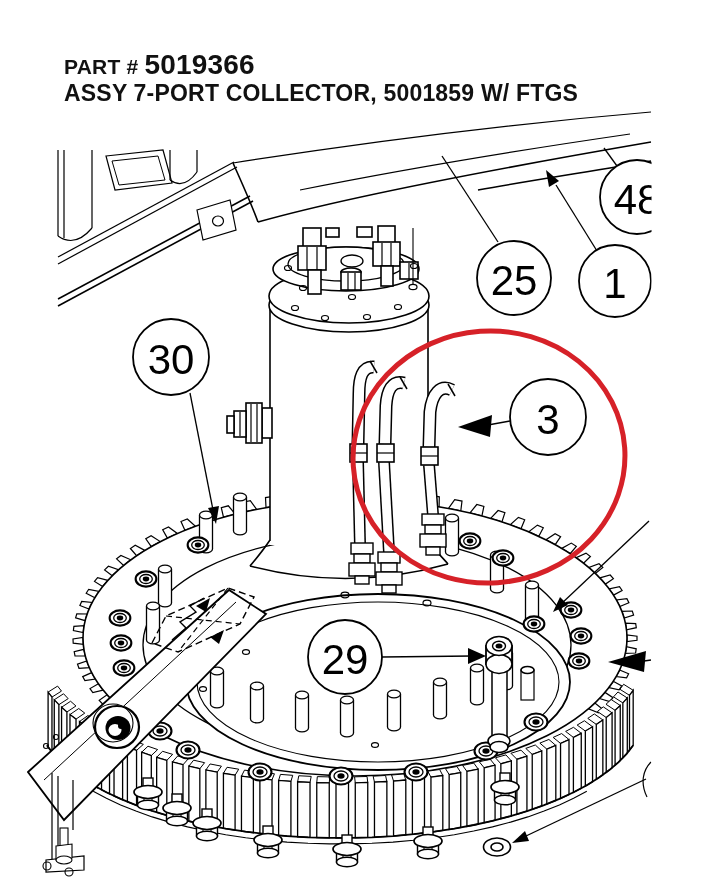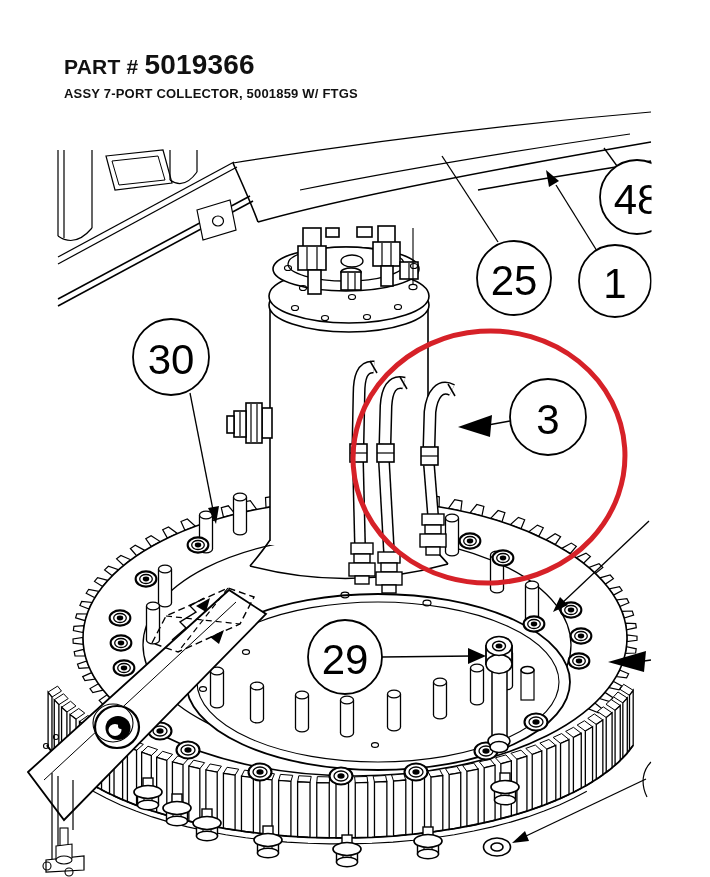--- a/index.html
+++ b/index.html
@@ -1,21 +1,21 @@
 <!DOCTYPE html>
 <html><head>
 <meta charset="utf-8">
 <style>
   html,body{margin:0;padding:0;background:#fff;}
   .page{position:relative;width:710px;height:877px;background:#fff;overflow:hidden;
         font-family:"Liberation Sans",sans-serif;}
   .hdr{position:absolute;left:64px;top:52px;color:#111;}
   .hdr .l1{font-weight:bold;font-size:21px;line-height:26px;letter-spacing:.2px;}
   .hdr .l1 .num{font-size:28px;}
-  .hdr .l2{font-weight:bold;font-size:13px;margin-top:6px;letter-spacing:.2px;}
+  .hdr .l2{font-weight:bold;font-size:23px;letter-spacing:.2px;}
   svg{position:absolute;left:0;top:0;}
   .bal{fill:#fff;stroke:#000;stroke-width:1.8;}
   .baltxt{font-family:"Liberation Sans",sans-serif;font-size:42px;font-weight:400;
           text-anchor:middle;dominant-baseline:central;fill:#000;}
   .ln{stroke:#000;fill:none;stroke-width:1.6;}
   .tn{stroke:#000;fill:none;stroke-width:1.2;}
   .wh{fill:#fff;stroke:#000;stroke-width:1.6;}
   .arr{fill:#000;stroke:none;}
 </style>
 </head>

